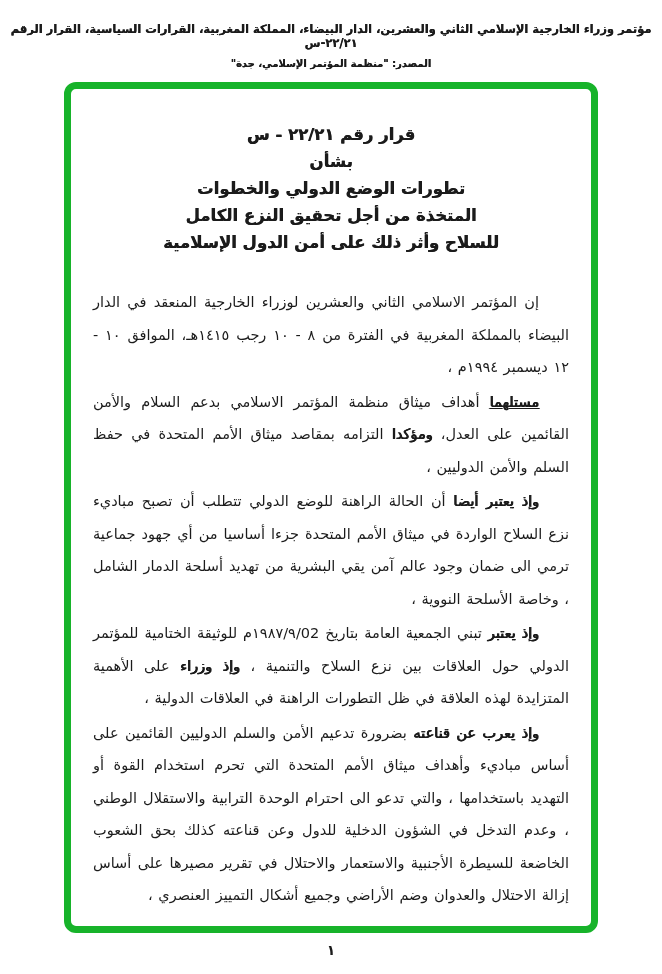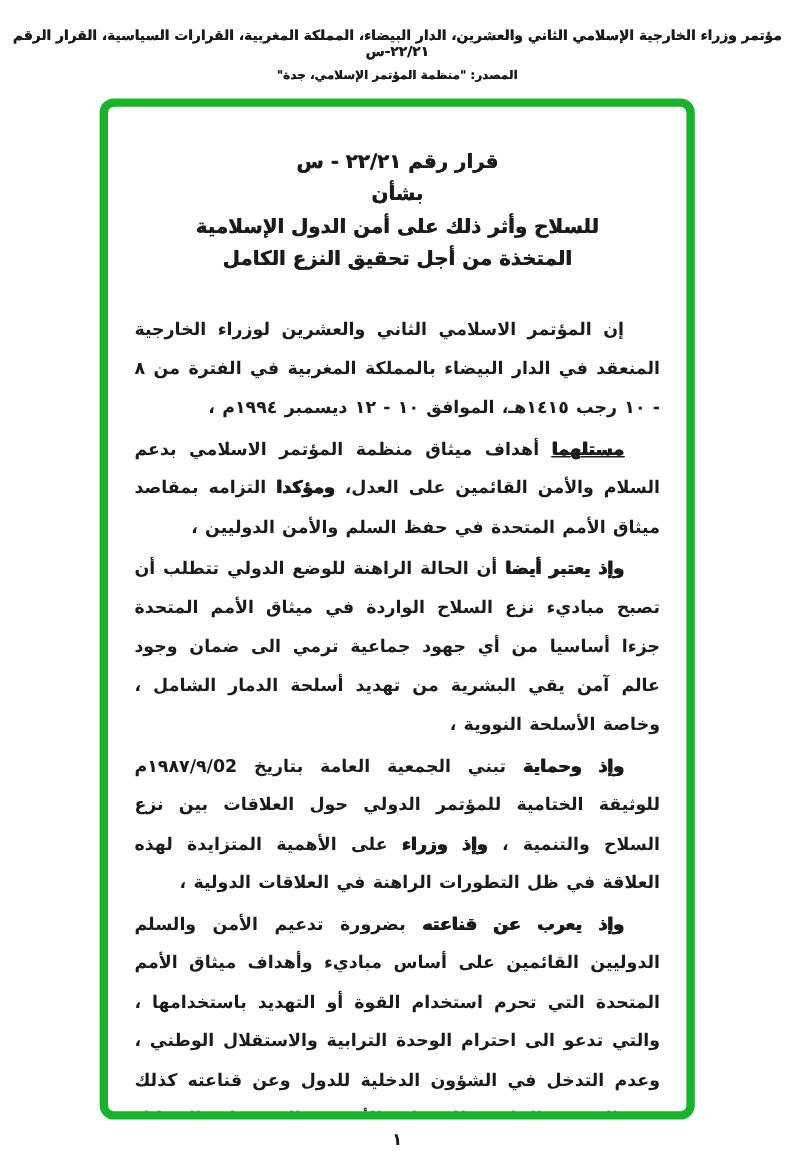--- a/index.html
+++ b/index.html
@@ -16,35 +16,35 @@
   .doc-header { text-align:center; padding-top:22px; }
   .doc-header .line1 {
     font-size:11.5px; font-weight:bold; letter-spacing:0;
     text-shadow:0.3px 0 0 currentColor;
   }
   .doc-header .line2 {
     font-size:10px; font-weight:bold; margin-top:8px;
     text-shadow:0.2px 0 0 currentColor;
   }
   .doc-frame {
-    width:496px; height:851px; margin:13px auto 0;
+    width:534px; height:851px; margin:13px auto 0;
     border:7px solid var(--green); border-radius:12px;
     box-sizing:border-box; padding:26px 22px 8px;
     overflow:hidden;
   }
   .title-block {
     text-align:center; font-weight:bold;
     font-size:16.5px; line-height:27px;
     margin:6px 0 30px;
   }
   .title-line { text-shadow:0.45px 0 0 currentColor; }
   .doc-body { }
   .para {
     margin:0 0 2px; font-size:14.5px; line-height:32.5px;
-    text-align:justify; text-indent:30px; font-weight:bold;
+    text-align:justify; text-indent:30px; font-weight:normal;
     word-spacing:1px;
   }
   .run-normal { }
   .run-lead, .run-lead-underline {
     text-shadow:0.7px 0 0 currentColor, -0.3px 0 0 currentColor;
   }
   .run-lead-underline { text-decoration:underline;margin-top:24px; }
   .page-footer {
     text-align:center; font-size:14px; font-weight:bold; margin-top:9px;
   }
@@ -56,28 +56,29 @@
 
   <div class="doc-header">
     <div class="line1">مؤتمر وزراء الخارجية الإسلامي الثاني والعشرين، الدار البيضاء، المملكة المغربية، القرارات السياسية، القرار الرقم ٢٢/٢١-س</div>
     <div class="line2">المصدر: "منظمة المؤتمر الإسلامي، جدة"</div>
   </div>
 
   <div class="doc-frame">
     <div class="title-block">
         <div class="title-line">قرار رقم ٢٢/٢١ - س</div>
         <div class="title-line">بشأن</div>
+        <div class="title-line">تطورات الوضع الدولي والخطوات</div>
+        <div class="title-line">المتخذة من أجل تحقيق النزع الكامل</div>
         <div class="title-line">للسلاح وأثر ذلك على أمن الدول الإسلامية</div>
-        <div class="title-line">المتخذة من أجل تحقيق النزع الكامل</div>
       </div>
     <div class="doc-body">
         <p class="para"><span class="run-normal">إن المؤتمر الاسلامي الثاني والعشرين لوزراء الخارجية المنعقد في الدار البيضاء بالمملكة المغربية في الفترة من ٨ - ١٠ رجب ١٤١٥هـ، الموافق ١٠ - ١٢ ديسمبر ١٩٩٤م ،</span></p>
         <p class="para"><span class="run-lead-underline">مستلهما</span><span class="run-normal"> أهداف ميثاق منظمة المؤتمر الاسلامي بدعم السلام والأمن القائمين على العدل، </span><span class="run-lead">ومؤكدا</span><span class="run-normal"> التزامه بمقاصد ميثاق الأمم المتحدة في حفظ السلم والأمن الدوليين ،</span></p>
         <p class="para"><span class="run-lead">وإذ يعتبر أيضا</span><span class="run-normal"> أن الحالة الراهنة للوضع الدولي تتطلب أن تصبح مباديء نزع السلاح الواردة في ميثاق الأمم المتحدة جزءا أساسيا من أي جهود جماعية ترمي الى ضمان وجود عالم آمن يقي البشرية من تهديد أسلحة الدمار الشامل ، وخاصة الأسلحة النووية ،</span></p>
-        <p class="para"><span class="run-lead">وإذ وحماية</span><span class="run-normal"> تبني الجمعية العامة بتاريخ ١٩٨٧/٩/02م للوثيقة الختامية للمؤتمر الدولي حول العلاقات بين نزع السلاح والتنمية ، </span><span class="run-lead">وإذ وزراء</span><span class="run-normal"> على الأهمية المتزايدة لهذه العلاقة في ظل التطورات الراهنة في العلاقات الدولية ،</span></p>
+        <p class="para"><span class="run-lead">وإذ يعتبر</span><span class="run-normal"> تبني الجمعية العامة بتاريخ ١٩٨٧/٩/02م للوثيقة الختامية للمؤتمر الدولي حول العلاقات بين نزع السلاح والتنمية ، </span><span class="run-lead">وإذ وزراء</span><span class="run-normal"> على الأهمية المتزايدة لهذه العلاقة في ظل التطورات الراهنة في العلاقات الدولية ،</span></p>
         <p class="para"><span class="run-lead">وإذ يعرب عن قناعته</span><span class="run-normal"> بضرورة تدعيم الأمن والسلم الدوليين القائمين على أساس مباديء وأهداف ميثاق الأمم المتحدة التي تحرم استخدام القوة أو التهديد باستخدامها ، والتي تدعو الى احترام الوحدة الترابية والاستقلال الوطني ، وعدم التدخل في الشؤون الدخلية للدول وعن قناعته كذلك بحق الشعوب الخاضعة للسيطرة الأجنبية والاستعمار والاحتلال في تقرير مصيرها على أساس إزالة الاحتلال والعدوان وضم الأراضي وجميع أشكال التمييز العنصري ،</span></p>
       </div>
   </div>
 
   <div class="page-footer">
     <span>١</span>
   </div>
 
 </div>
 

